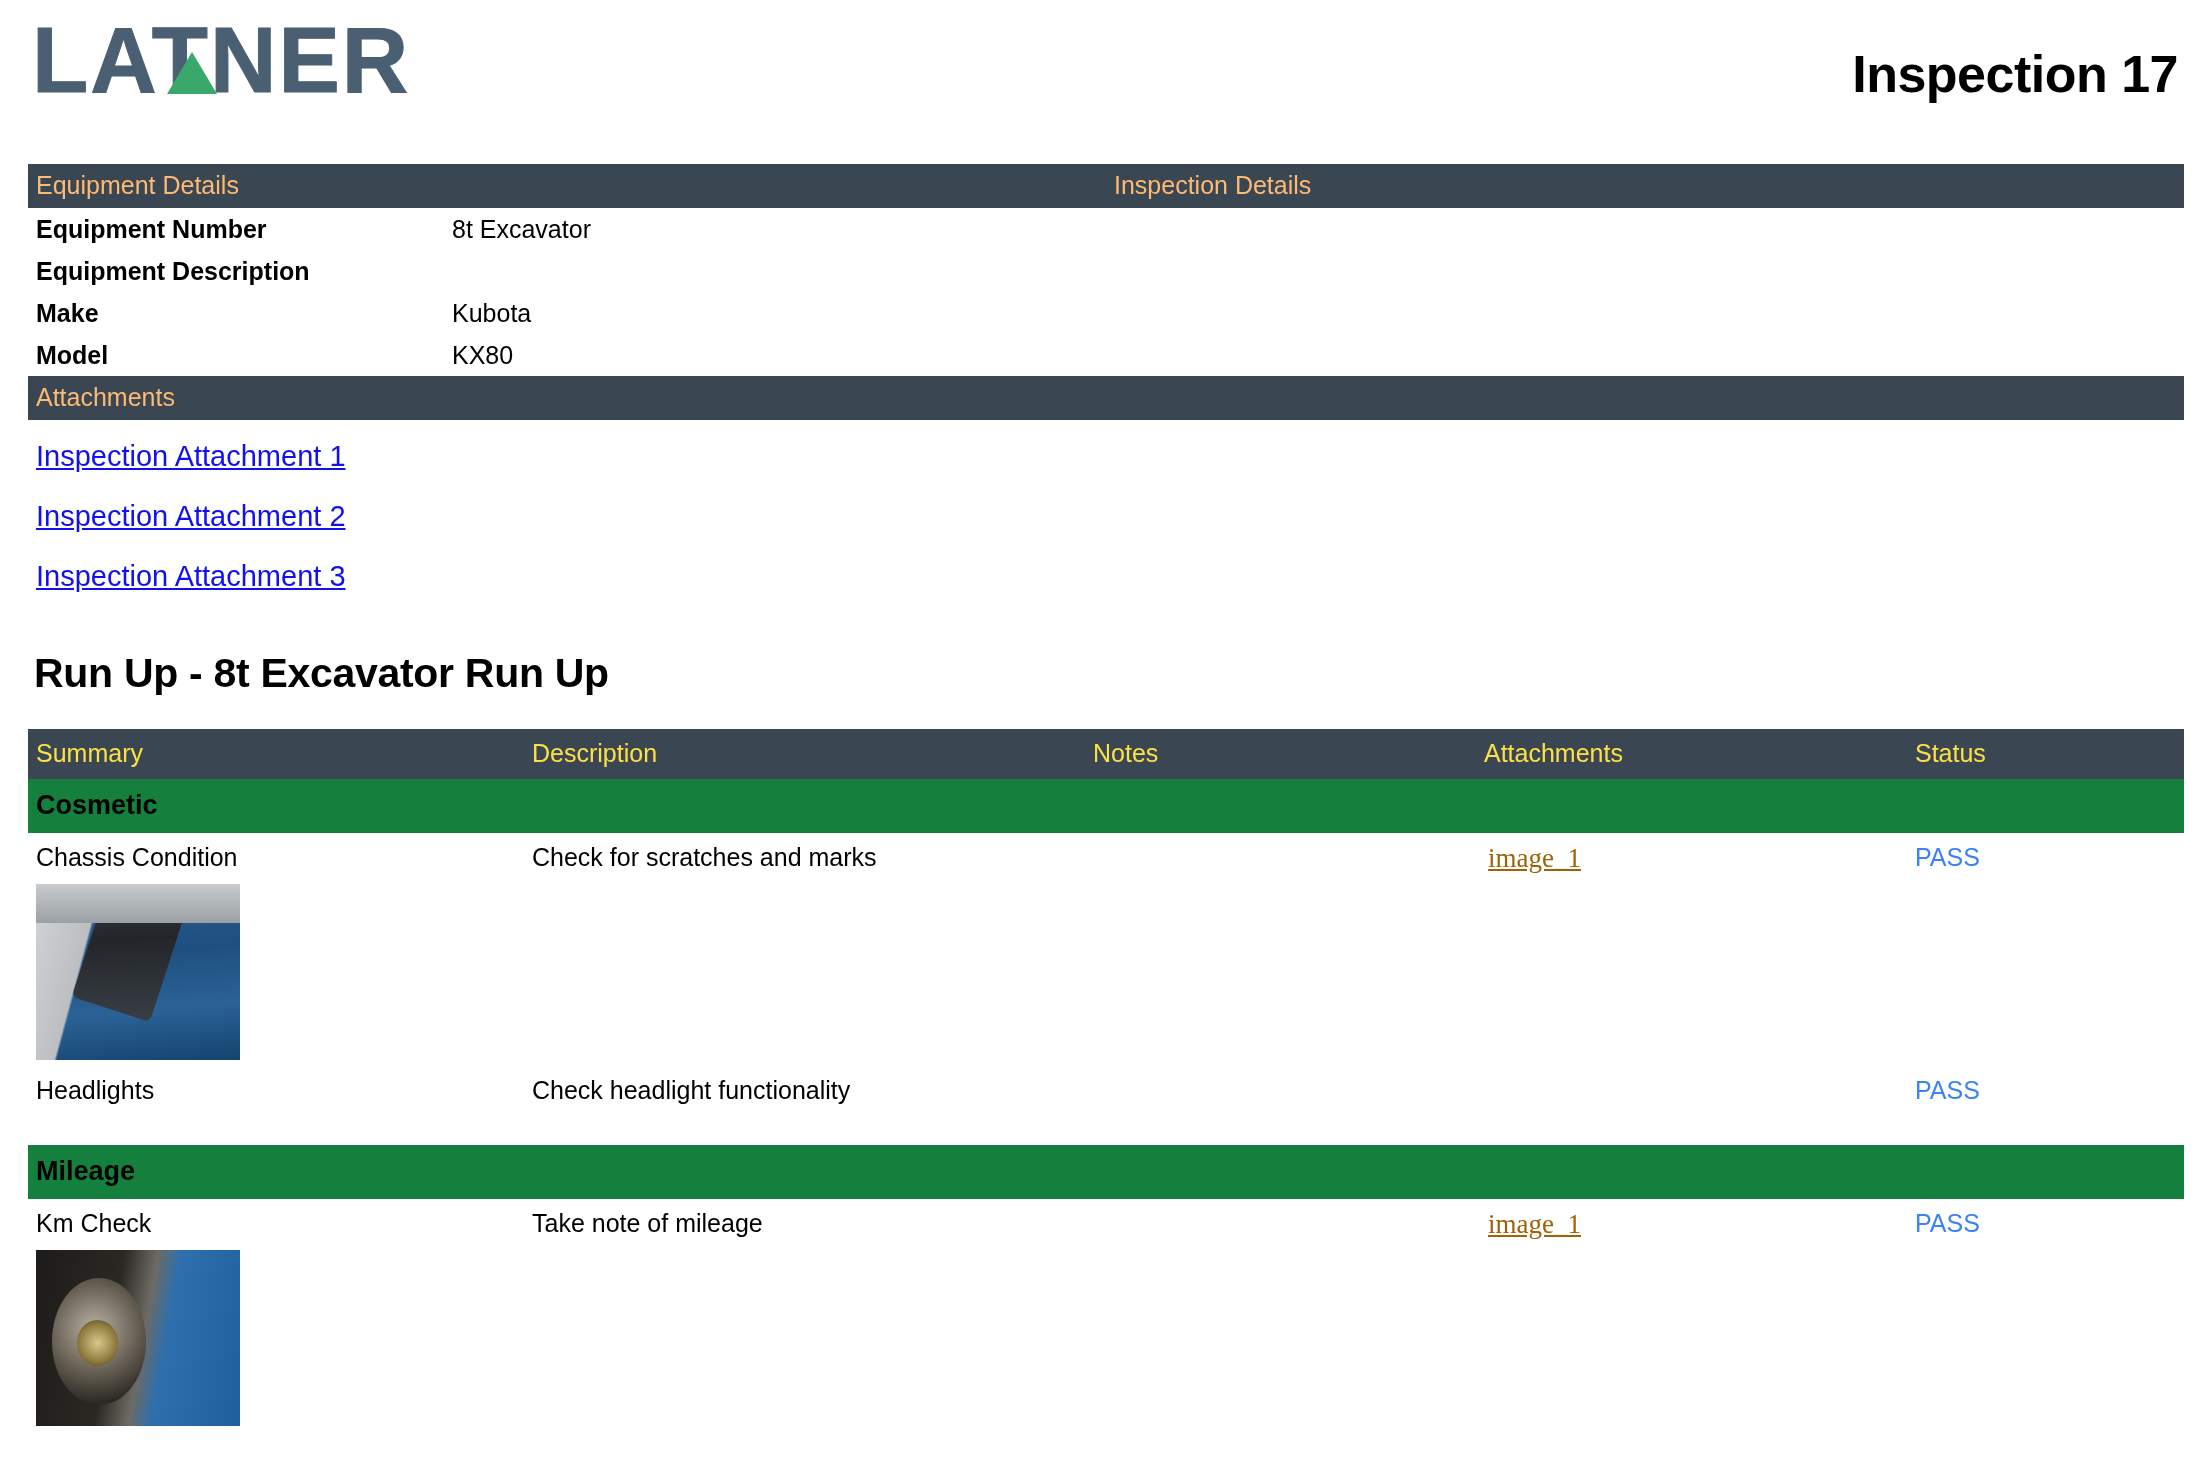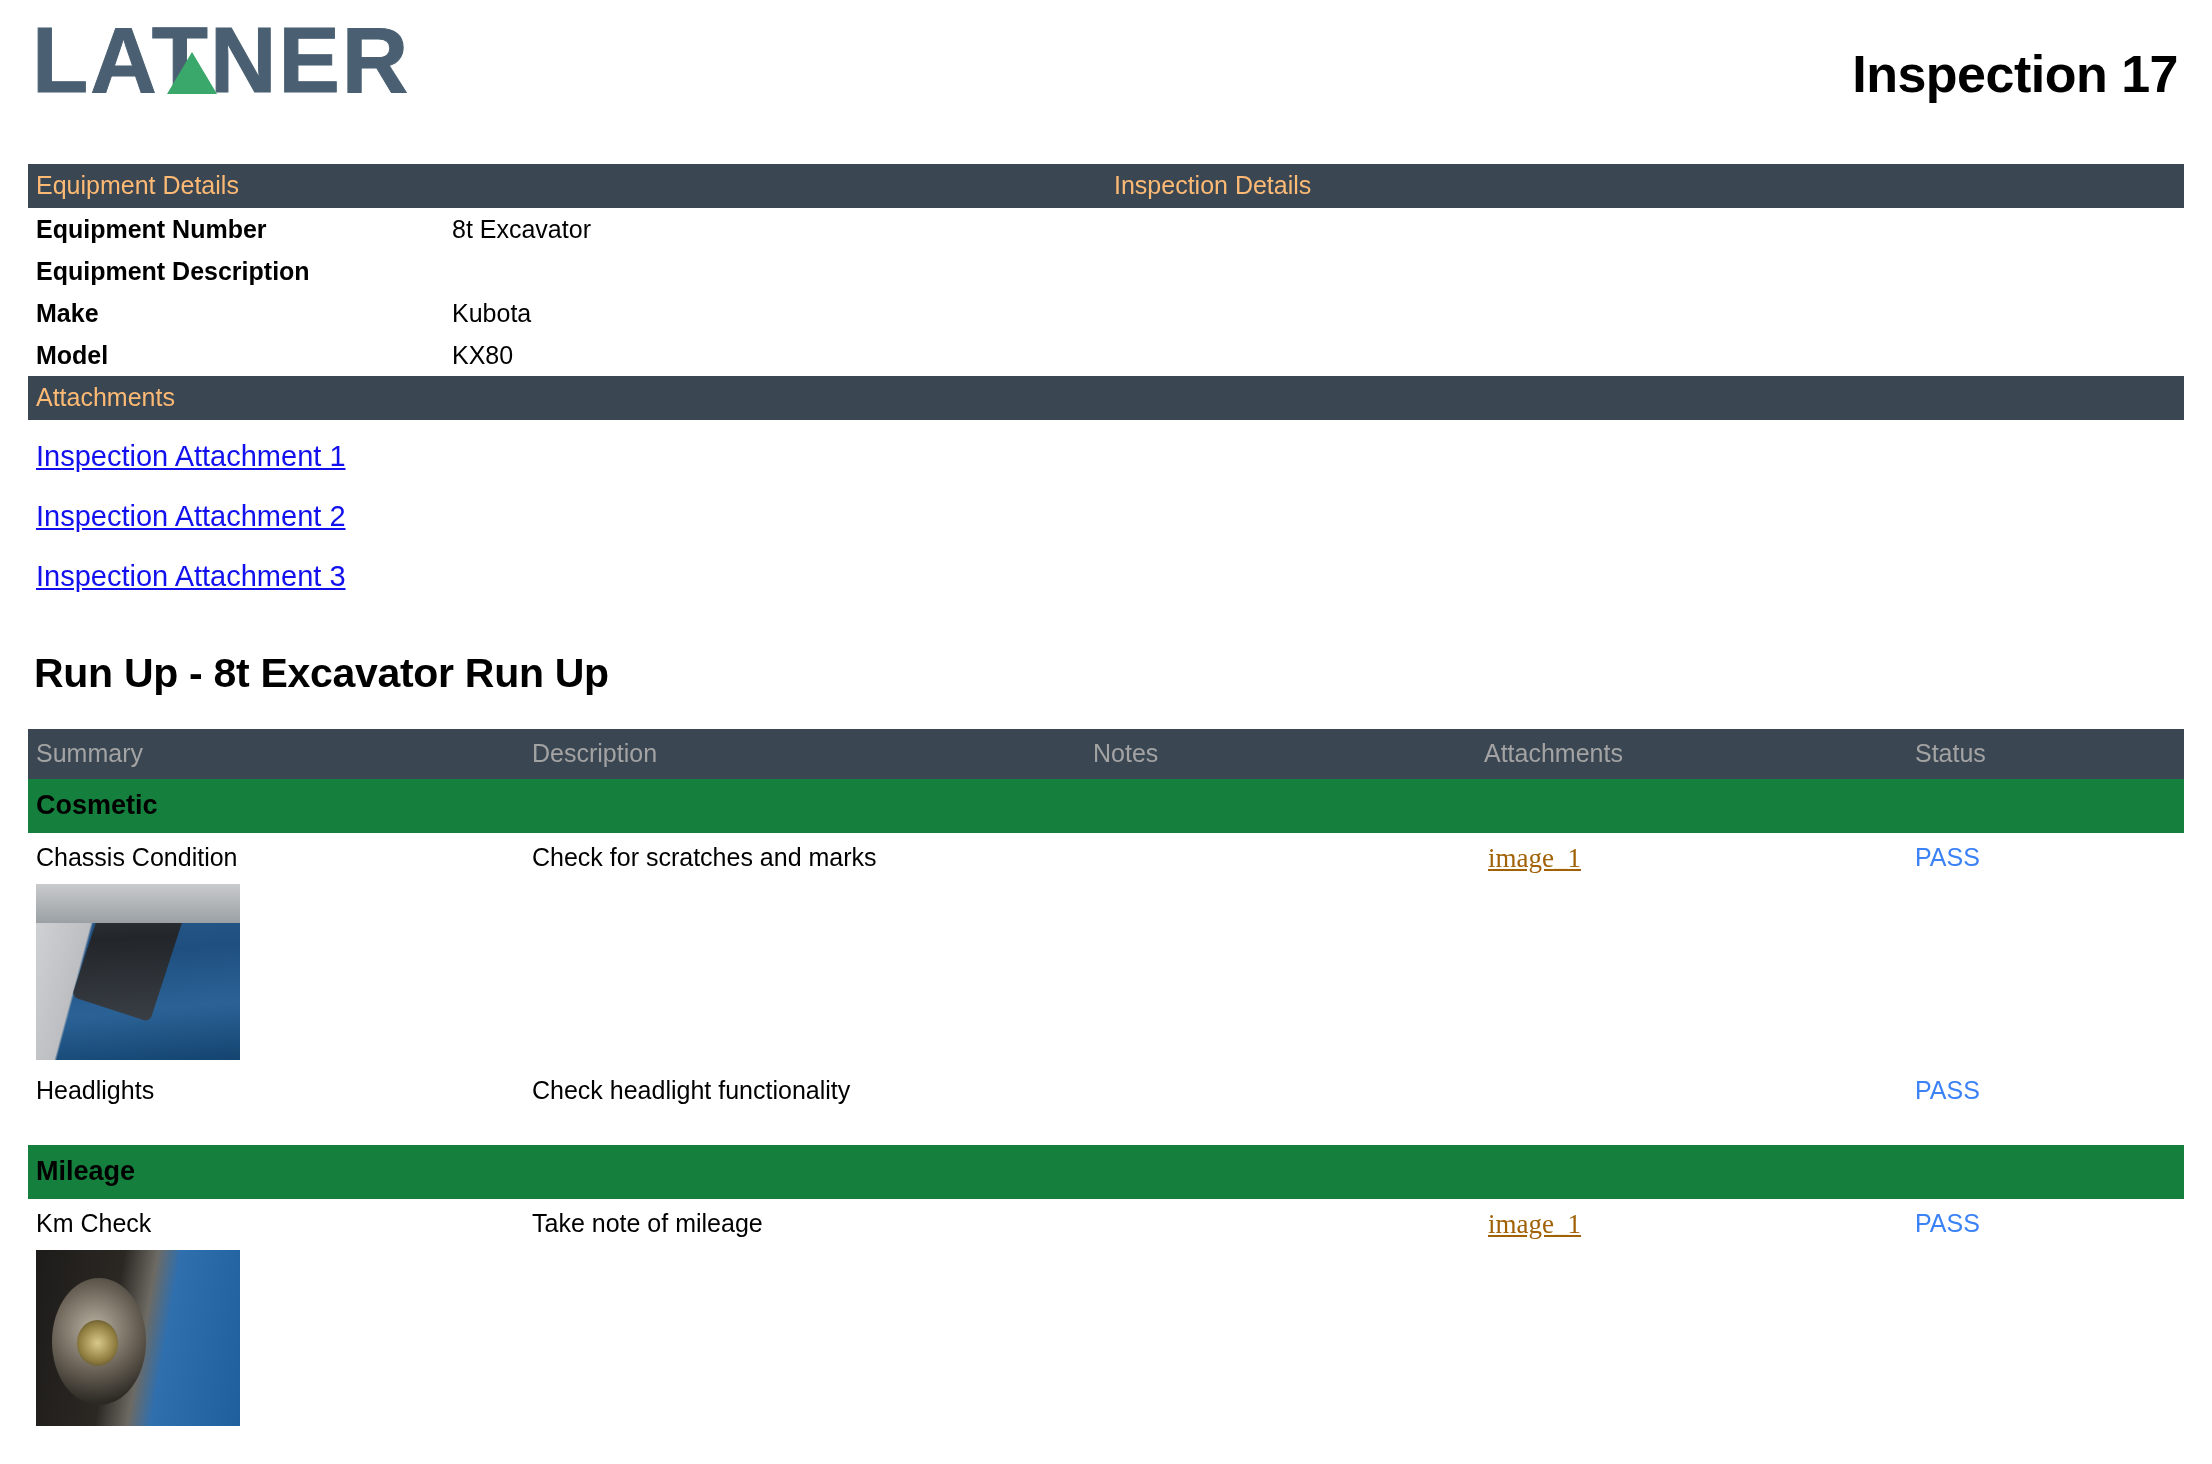--- a/index.html
+++ b/index.html
@@ -101,21 +101,21 @@
 
   
   .insp-table {
     width: 100%;
     border-collapse: collapse;
     table-layout: fixed;
     margin-top: 32px;
   }
   .insp-table th {
     background: #3a4652;
-    color: #a3a3a3;
+    color: #fde047;
     font-size: 25px;
     font-weight: normal;
     text-align: left;
     padding: 10px 8px 11px 8px;
   }
   .col-summary { width: 480px; }
   .col-desc { width: 545px; }
   .col-notes { width: 375px; margin-left: 26px; }
   .col-attach { width: 415px; }
   .col-status { width: auto; }

